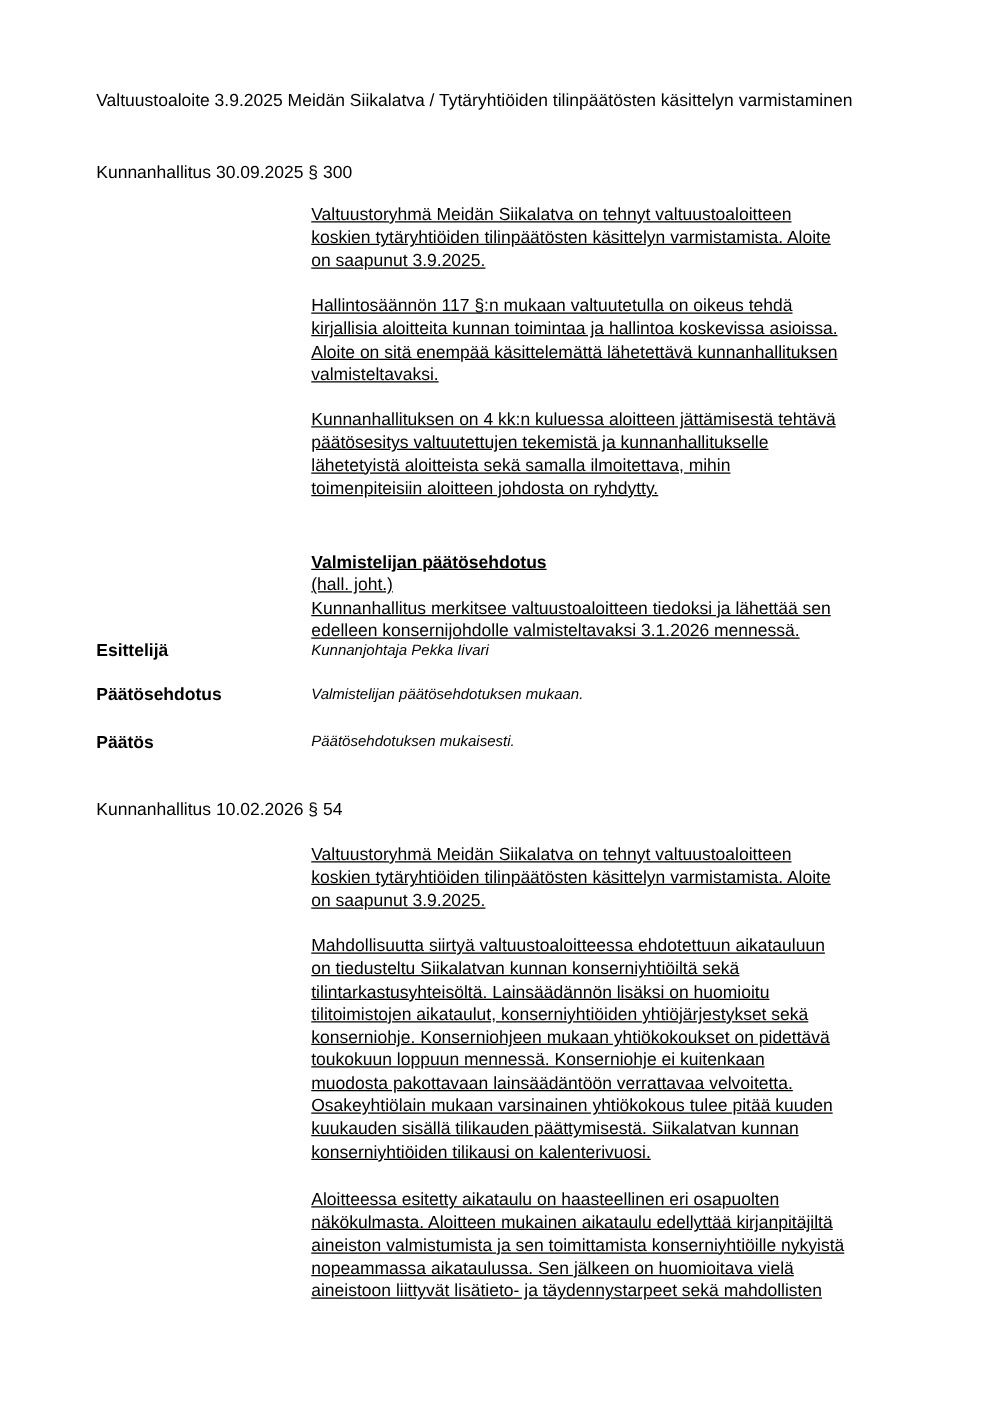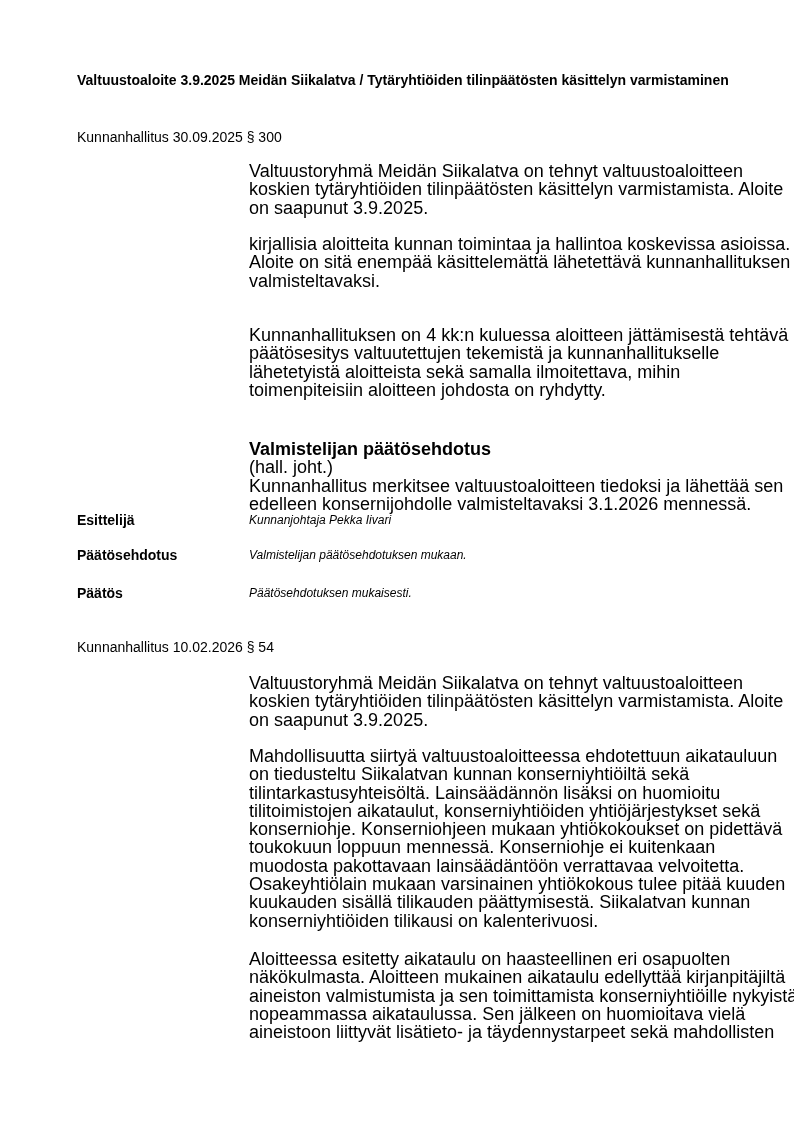--- a/index.html
+++ b/index.html
@@ -1,40 +1,41 @@
 <!DOCTYPE html>
 <html><head>
 <meta charset="utf-8">
 <style>
   html, body { margin: 0; padding: 0; background: #ffffff; }
   body { width: 794px; height: 1122px; position: relative; overflow: hidden;
          font-family: "Liberation Sans", sans-serif; color: #000; font-size: 14px; }
   .abs { position: absolute; }
-  .title { left: 77px; top: 71px; width: 660px; font-weight: bold; font-size: 14px; line-height: 18px; }
+  .title { left: 77px; top: 71px; width: 660px; font-weight: normal; font-size: 14px; line-height: 18px; }
   .meeting { left: 77px; font-size: 14px; line-height: 18px; white-space: nowrap; }
-  .para { left: 249px; width: 500px; font-size: 18px; line-height: 18.3px; }
+  .para { left: 249px; width: 500px; font-size: 14px; line-height: 18.3px; text-decoration: underline; }
   .para .l { display: block; white-space: nowrap; }
   .lbl { left: 77px; font-weight: bold; font-size: 14px; line-height: 18px; }
   .val { left: 249px; font-size: 12px; line-height: 18px; white-space: nowrap; font-style: italic; }
   .bold { font-weight: bold; }
 </style>
 </head>
 <body>
 
 <div class="abs title">Valtuustoaloite 3.9.2025 Meidän Siikalatva / Tytäryhtiöiden tilinpäätösten käsittelyn varmistaminen</div>
 
 <div class="abs meeting" style="top:128px;">Kunnanhallitus  30.09.2025 § 300</div>
 
 <div class="abs para" style="top:162px;">
   <span class="l">Valtuustoryhmä  Meidän Siikalatva on tehnyt  valtuustoaloitteen</span>
   <span class="l">koskien tytäryhtiöiden  tilinpäätösten  käsittelyn varmistamista. Aloite</span>
   <span class="l">on saapunut 3.9.2025.</span>
 </div>
 
 <div class="abs para" style="top:235px;">
+  <span class="l">Hallintosäännön  117 §:n mukaan valtuutetulla  on oikeus tehdä</span>
   <span class="l">kirjallisia aloitteita kunnan toimintaa ja hallintoa koskevissa asioissa.</span>
   <span class="l">Aloite on sitä enempää käsittelemättä lähetettävä kunnanhallituksen</span>
   <span class="l">valmisteltavaksi.</span>
 </div>
 
 <div class="abs para" style="top:326px;">
   <span class="l">Kunnanhallituksen  on 4 kk:n kuluessa aloitteen jättämisestä tehtävä</span>
   <span class="l">päätösesitys valtuutettujen  tekemistä ja kunnanhallitukselle</span>
   <span class="l">lähetetyistä  aloitteista sekä samalla ilmoitettava, mihin</span>
   <span class="l">toimenpiteisiin aloitteen johdosta on ryhdytty.</span>

